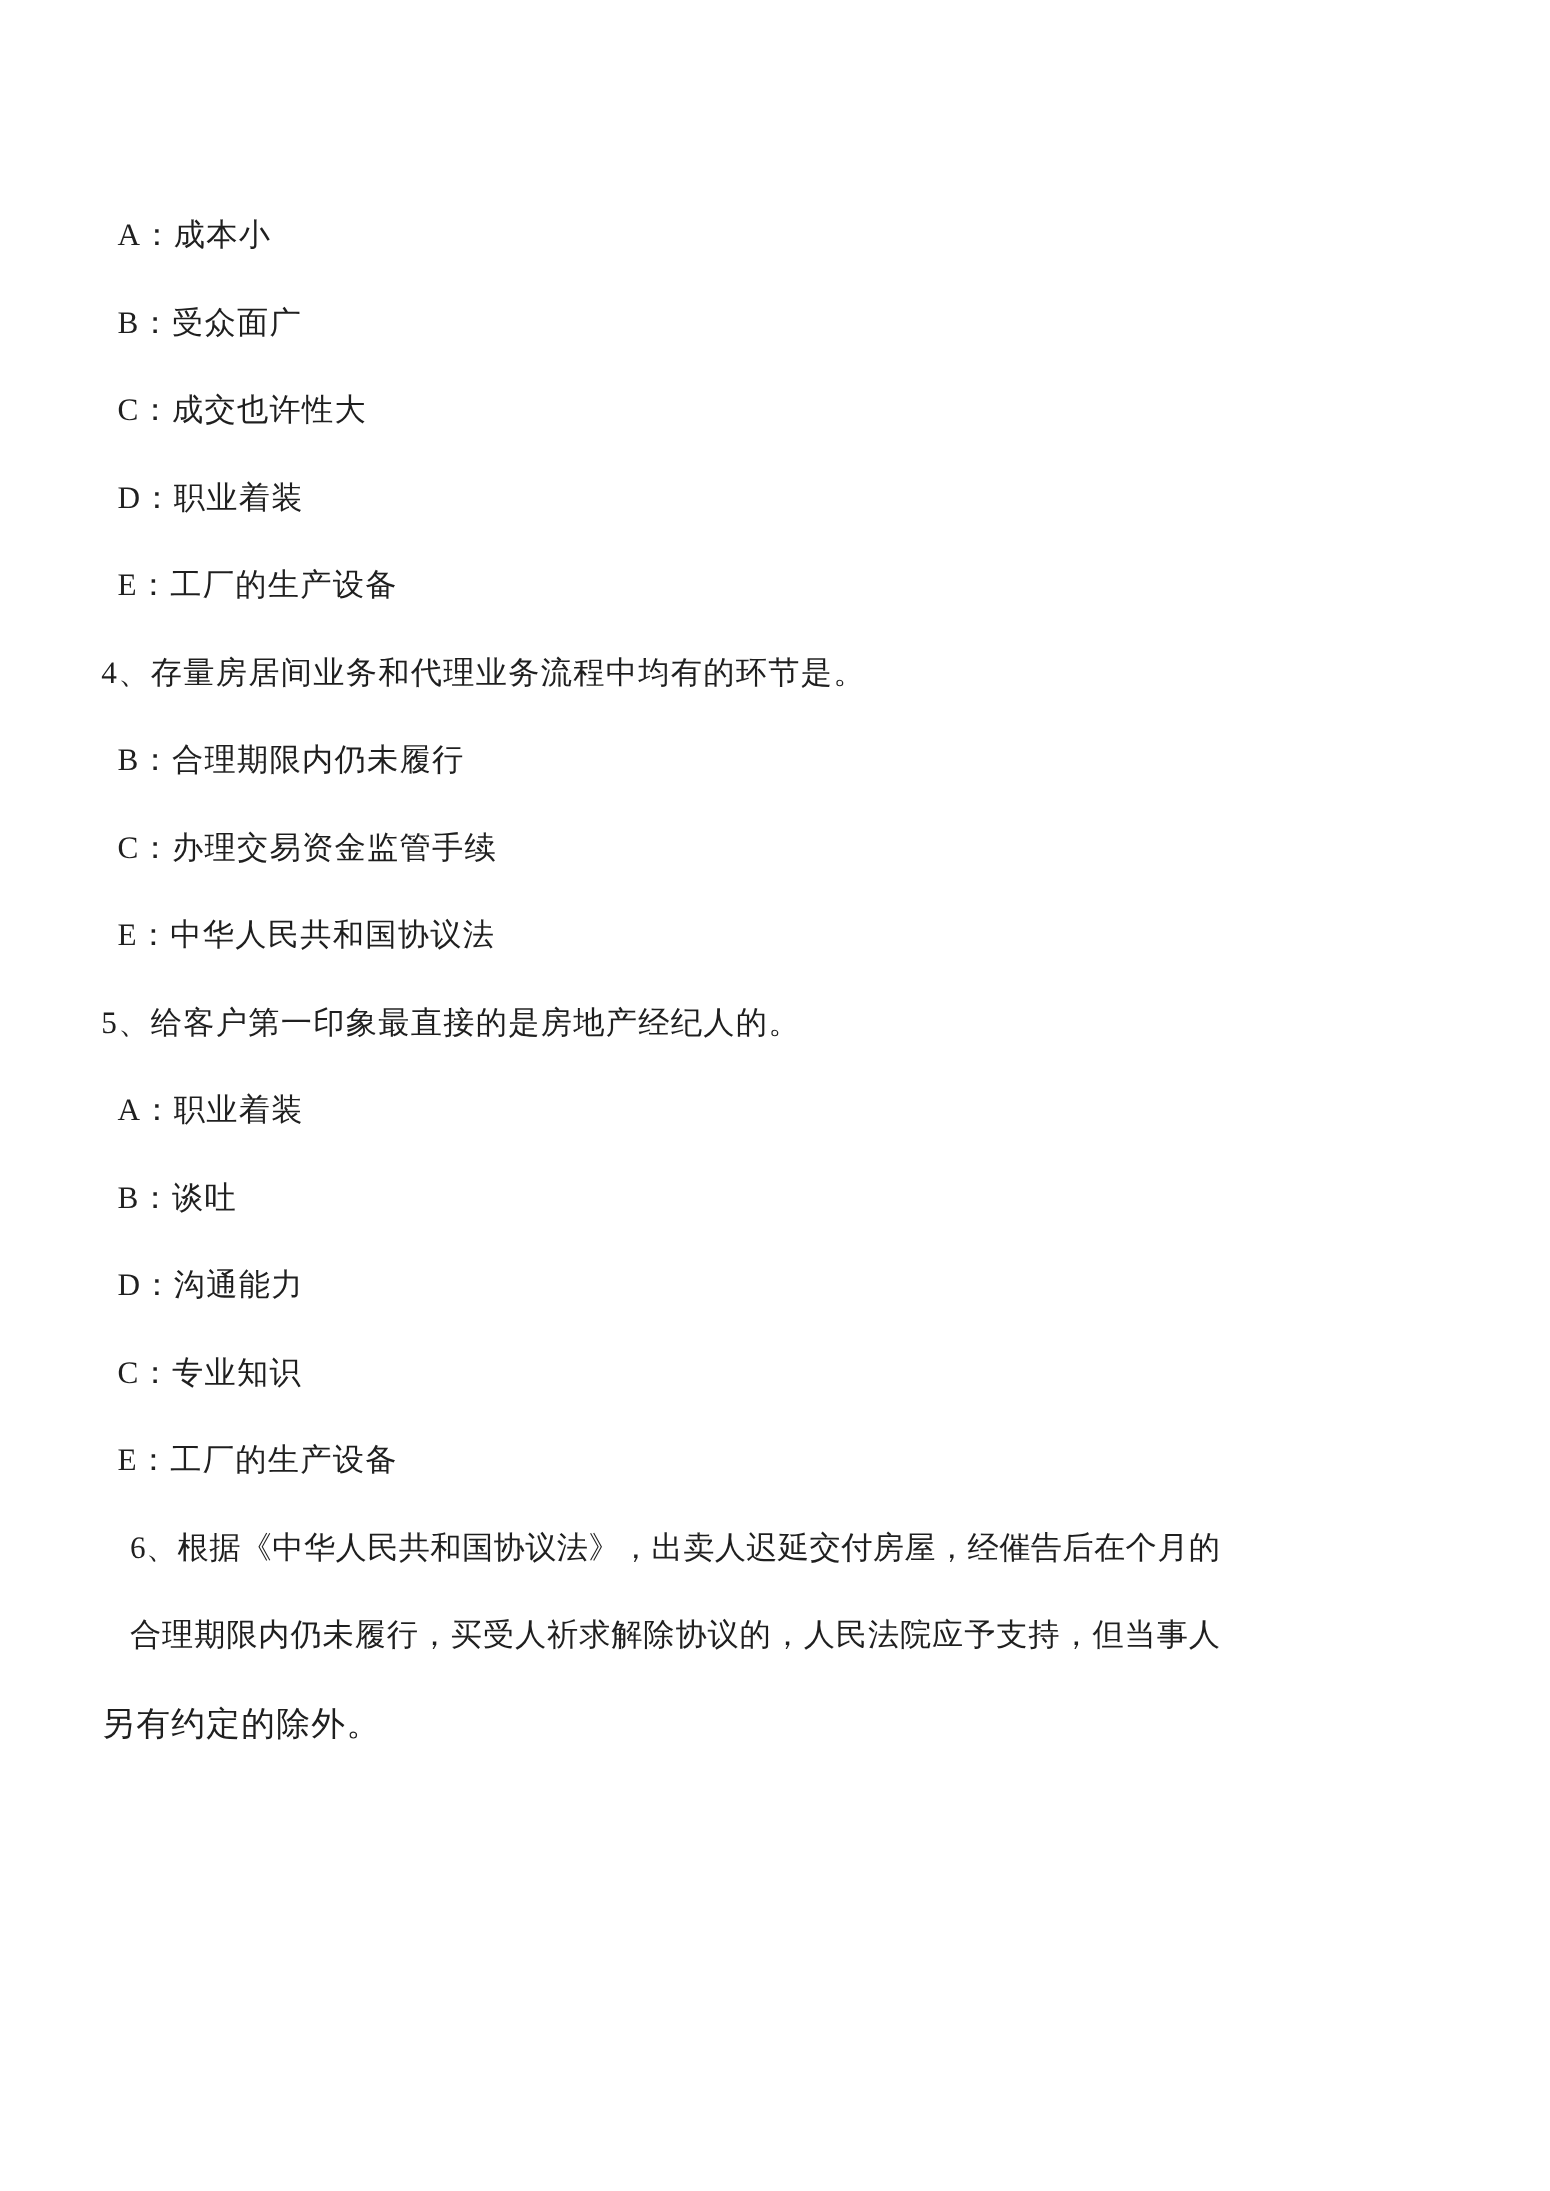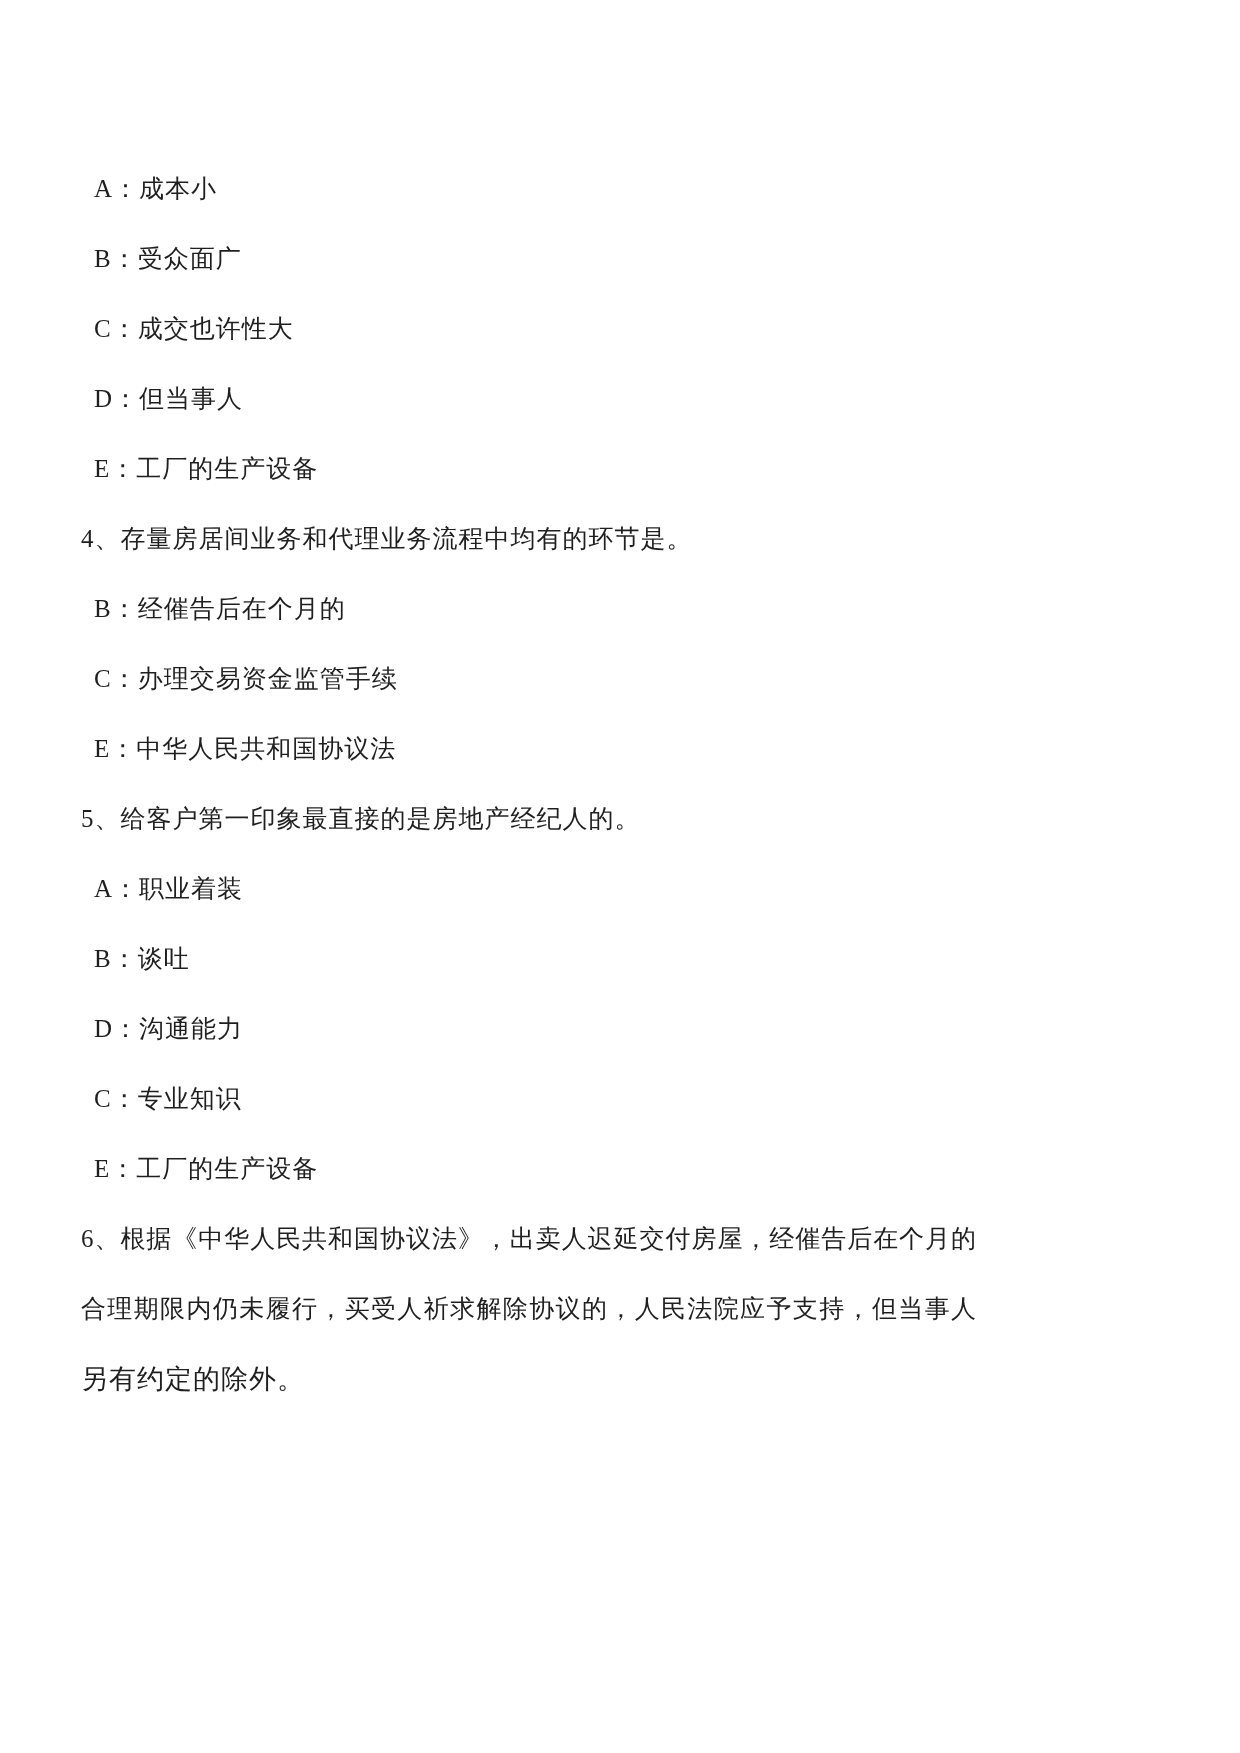--- a/index.html
+++ b/index.html
@@ -36,45 +36,46 @@
     width: 895px;
   }
   .para-line-justify {
     font-size: 25px;
     line-height: 70px;
     height: 70px;
     text-align: justify;
     text-align-last: justify;
     text-justify: inter-character;
     letter-spacing: 0;
+    margin-left: 23px;
   }
   .para-line-last {
     font-size: 27px;
     line-height: 70px;
     height: 70px;
     white-space: nowrap;
     letter-spacing: 1px;
   }
 </style>
 </head>
 <body>
 
 <div class="page">
 
   <div class="question-block">
     <div class="doc-line option-line">A：成本小</div>
     <div class="doc-line option-line">B：受众面广</div>
     <div class="doc-line option-line">C：成交也许性大</div>
-    <div class="doc-line option-line">D：但当事人</div>
+    <div class="doc-line option-line">D：职业着装</div>
     <div class="doc-line option-line">E：工厂的生产设备</div>
   </div>
 
   <div class="question-block">
     <div class="doc-line">4、存量房居间业务和代理业务流程中均有的环节是。</div>
-    <div class="doc-line option-line">B：经催告后在个月的</div>
+    <div class="doc-line option-line">B：合理期限内仍未履行</div>
     <div class="doc-line option-line">C：办理交易资金监管手续</div>
     <div class="doc-line option-line">E：中华人民共和国协议法</div>
   </div>
 
   <div class="question-block">
     <div class="doc-line">5、给客户第一印象最直接的是房地产经纪人的。</div>
     <div class="doc-line option-line">A：职业着装</div>
     <div class="doc-line option-line">B：谈吐</div>
     <div class="doc-line option-line">D：沟通能力</div>
     <div class="doc-line option-line">C：专业知识</div>

